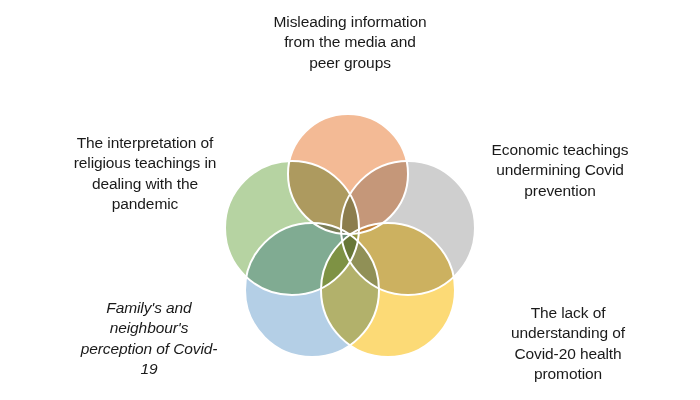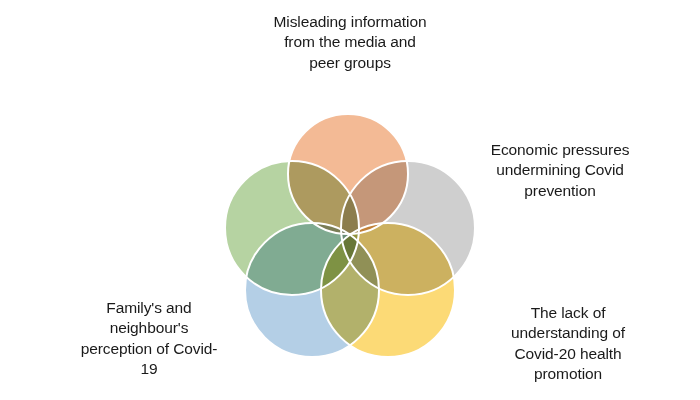--- a/index.html
+++ b/index.html
@@ -31,21 +31,21 @@
     color: #1a1a1a;
     font-size: 15.5px;
     line-height: 1.32;
     font-family: "Liberation Sans", sans-serif;
     white-space: pre-line;
     letter-spacing: -0.1px;
   }
   #label-top        { left: 243px; top: 12px;  width: 214px; }
   #label-left       { left: 48px;  top: 133px; width: 194px; }
   #label-right      { left: 470px; top: 140px; width: 180px; }
-  #label-bottomleft { left: 56px;  top: 298px; width: 186px; }
+  #label-bottomleft { left: 56px;  top: 298px; width: 186px; font-style: italic; }
   #label-bottomright{ left: 482px; top: 303px; width: 172px; }
 </style>
 </head>
 <body>
 
 <div id="figure" style="background: rgb(255, 255, 255);">
 
   <svg id="venn-svg" viewBox="0 0 700 400" aria-hidden="true">
     <g id="venn-fills" style="mix-blend-mode:normal">
       <circle cx="292" cy="228" r="67" fill="#a9cc92" opacity="0.85" style="mix-blend-mode:multiply"></circle>
@@ -60,22 +60,26 @@
       <circle cx="408" cy="228" r="67" stroke="#ffffff" stroke-width="2"></circle>
       <circle cx="312" cy="290" r="67" stroke="#ffffff" stroke-width="2"></circle>
       <circle cx="388" cy="290" r="67" stroke="#ffffff" stroke-width="2"></circle>
     </g>
   </svg>
 
   <div class="venn-label" id="label-top">Misleading information
 from the media and
 peer groups</div>
 
+  <div class="venn-label" id="label-left">The interpretation of
+religious teachings in
+dealing with the
+pandemic</div>
 
-  <div class="venn-label" id="label-right">Economic pressures
+  <div class="venn-label" id="label-right">Economic teachings
 undermining Covid
 prevention</div>
 
   <div class="venn-label" id="label-bottomleft">Family's and
 neighbour's
 perception of Covid-
 19</div>
 
   <div class="venn-label" id="label-bottomright">The lack of
 understanding of

